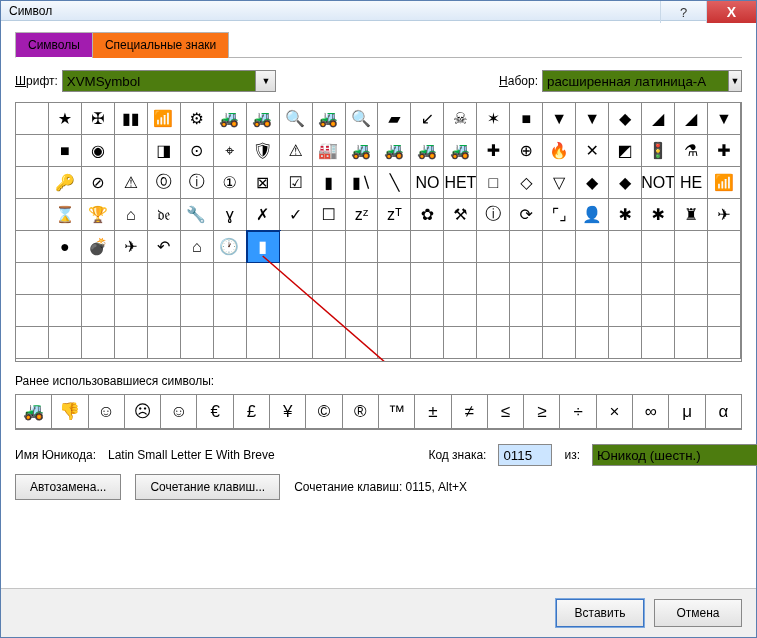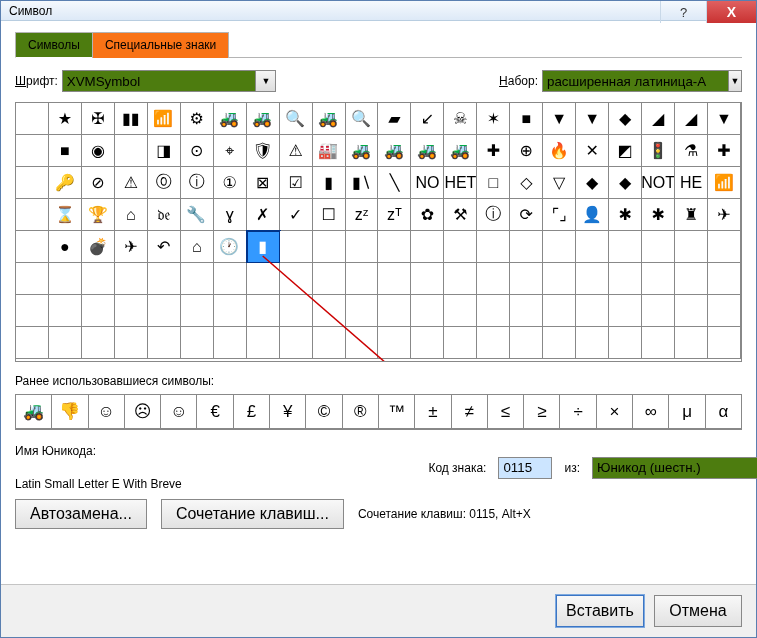--- a/index.html
+++ b/index.html
@@ -63,21 +63,21 @@
   .tab {
     padding: 5px 12px;
     border: 1px solid #b4b4b4;
     border-bottom: none;
     background: #f97316;
     margin-right: -1px;
     position: relative;
     top: 1px;
   }
   .tab.active {
-    background: #4d7c0f;
+    background: #a21caf;
     border-bottom: 1px solid #fff;
     top: 1px;
   }
   .row { display: flex; align-items: center; gap: 4px; margin-bottom: 10px; }
   .row label span.u { text-decoration: underline; }
   .select-wrap { display:flex; flex:1;}
   .select-input {
     flex: 1;
     border: 1px solid #888;
     padding: 2px 4px;
@@ -127,34 +127,34 @@
   .recent-label { margin-bottom: 6px; }
   .recent-grid {
     display: grid;
     grid-template-columns: repeat(20, 1fr);
     border: 1px solid #888;
     border-right: none;
     margin-bottom: 14px;
   }
   .recent-grid .cell { height: 34px; font-size: 17px;}
   .name-row { display: flex; align-items: center; gap: 12px; margin-bottom: 8px; }
-  .name-block { display: flex; flex-direction: column; gap: 19px; flex: 1; }
+  .name-block { display: flex; flex-direction: row; gap: 12px; flex: 1; }
   .input-tiny {
     border: 1px solid #888;
     padding: 2px 4px;
     height: 22px;
     width: 54px;
     background: #fff;
   }
   .input-tiny.sel-text { background: #cce5ff; }
   .btn {
     border: 1px solid #888;
     background: linear-gradient(#f8f8f8, #e2e2e2);
     padding: 5px 14px;
-    font-size: 16px;
+    font-size: 12px;
   }
   .shortcut-row { display: flex; align-items: center; gap: 14px; margin-bottom: 0px;}
   .footer {
     border-top: 1px solid #c4c4c4;
     padding: 10px 14px;
     display: flex;
     justify-content: flex-end;
     gap: 10px;
     background: #f0f0f0;
   }

